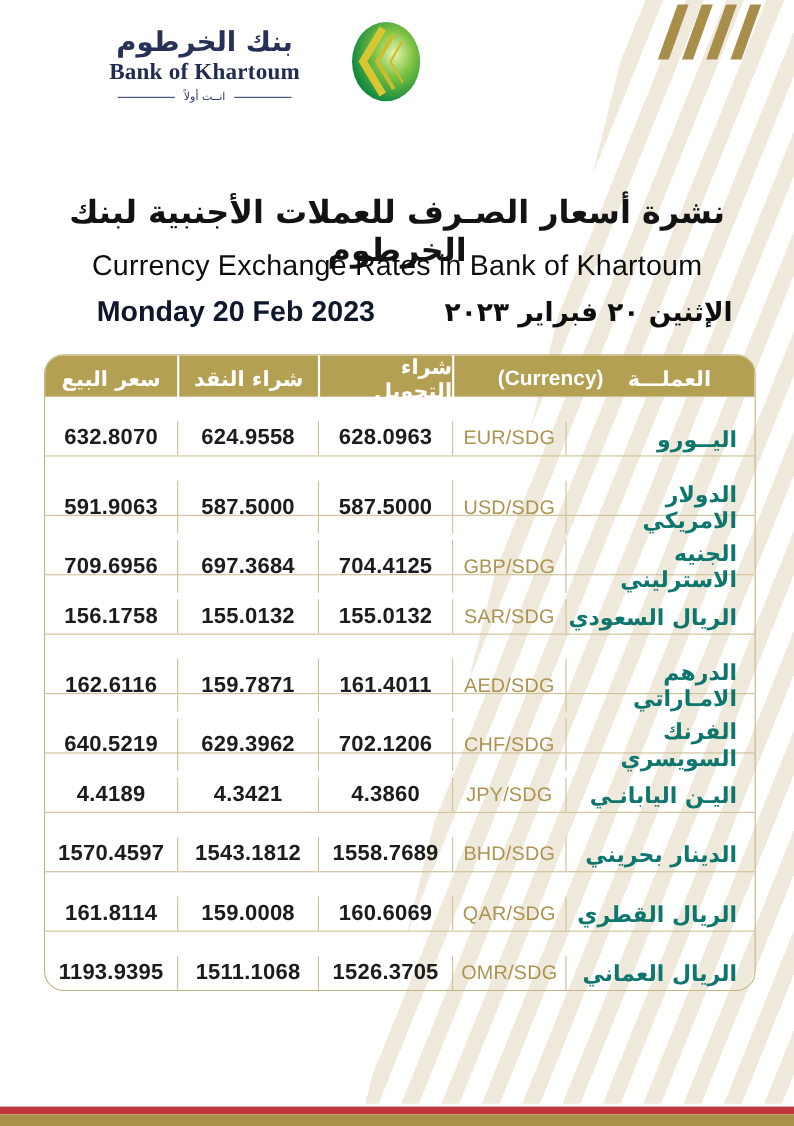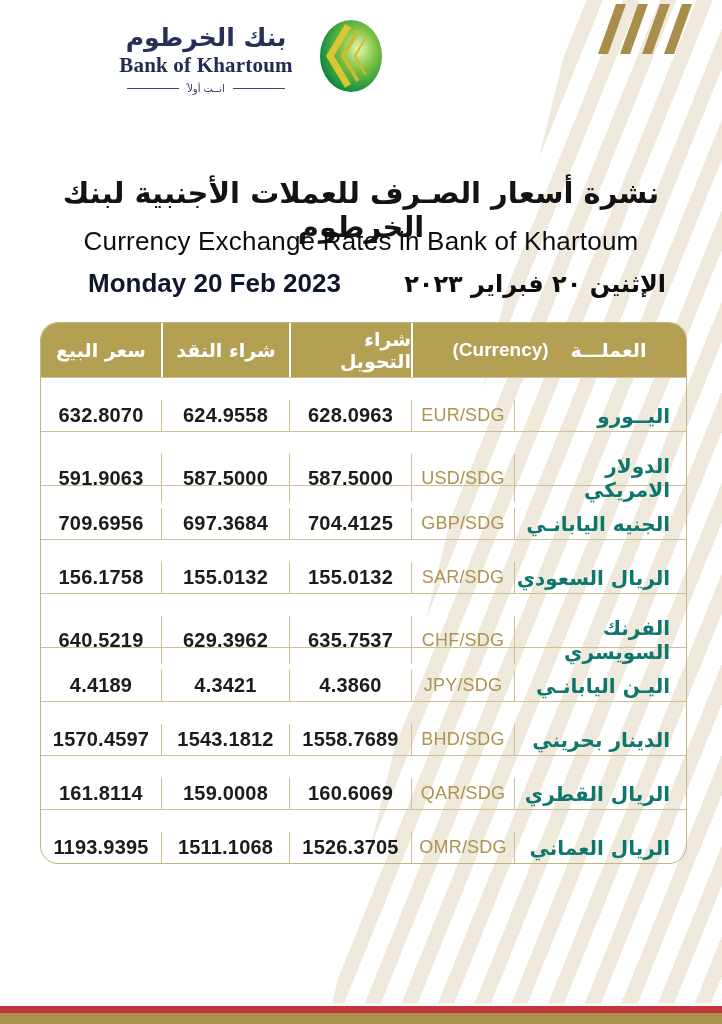--- a/index.html
+++ b/index.html
@@ -16,21 +16,21 @@
     background:repeating-linear-gradient(112deg,
       rgba(231,222,201,0.65) 0px, rgba(231,222,201,0.65) 15px,
       rgba(255,255,255,0) 15px, rgba(255,255,255,0) 34px);
     clip-path:polygon(80% 0%, 100% 0%, 100% 98%, 46% 98%);
   }
 
   
   .corner-stripes { position:absolute; left:596px; top:2px; }
 
   
-  .logo-wrap { position:absolute; left:92px; top:24px; width:228px; text-align:center; }
+  .logo-wrap { position:absolute; left:72px; top:24px; width:228px; text-align:center; }
   .logo-ar { font-family:"DejaVu Sans", sans-serif; direction:rtl; font-size:25px; font-weight:bold; color:#273158; line-height:1.1; }
   .logo-en { font-family:"Liberation Serif", serif; font-size:21px; font-weight:bold; color:#222c52; margin-top:1px; letter-spacing:0.2px; }
   .logo-slogan { display:flex; align-items:center; justify-content:center; gap:8px; margin-top:5px; }
   .logo-slogan .rule { height:1px; width:52px; background:#39466e; }
   .logo-slogan .slogan-text { font-family:"DejaVu Sans", sans-serif; direction:rtl; font-size:10px; color:#2e3a64; }
   .logo-mark { position:absolute; left:318px; top:18px; }
 
   
   .title-ar { position:absolute; top:176px; left:0; width:100%; text-align:center;
     font-family:"DejaVu Sans", sans-serif; direction:rtl;
@@ -39,21 +39,21 @@
     font-size:26px; font-weight:normal; color:#0d0d0d; letter-spacing:0.2px; }
   .date-row { position:absolute; top:268px; left:88px; right:56px;
     display:flex; justify-content:space-between; align-items:center; }
   .date-en { font-size:26px; font-weight:bold; color:#0f172a; }
   .date-ar { font-family:"DejaVu Sans", sans-serif; direction:rtl;
     font-size:24px; font-weight:bold; color:#0d0d0d; }
 
   
   .rates-table { position:absolute; left:40px; top:322px; width:645px;
     border:1.5px solid #c2b483; border-radius:18px; overflow:hidden; background:transparent; }
-  .thead { display:grid; grid-template-columns:120px 128px 122px 275px; height:54px; background:#b3a053; }
+  .thead { display:grid; grid-template-columns:120px 128px 122px 275px; height:37px; background:#b3a053; }
   .th { display:flex; align-items:center; justify-content:center;
     font-family:"DejaVu Sans", sans-serif; direction:rtl;
     color:#ffffff; font-size:19px; font-weight:bold; }
   .th + .th { border-left:2px solid #ffffff; }
   .th-currency { gap:22px; }
   .th-currency .cur-en { font-family:"Liberation Sans", sans-serif; direction:ltr; font-size:19px; }
   .tr { display:grid; grid-template-columns:120px 128px 122px 103px 172px; height:53px; border-top:1.5px solid #cdc096; }
   .td { display:flex; align-items:center; justify-content:center;margin-top:22px; }
   .td + .td { border-left:1.5px solid #cdc096; }
   .td.num { font-size:20px; font-weight:bold; color:#1c1c1c; letter-spacing:0.2px; }
@@ -133,33 +133,40 @@
         <div class="td num">587.5000</div>
         <div class="td num">587.5000</div>
         <div class="td code">USD/SDG</div>
         <div class="td name ar">الدولار الامريكي</div>
       </div>
       <div class="tr">
         <div class="td num">709.6956</div>
         <div class="td num">697.3684</div>
         <div class="td num">704.4125</div>
         <div class="td code">GBP/SDG</div>
-        <div class="td name ar">الجنيه اليابانـي</div>
+        <div class="td name ar">الجنيه الاسترليني</div>
       </div>
       <div class="tr">
         <div class="td num">156.1758</div>
         <div class="td num">155.0132</div>
         <div class="td num">155.0132</div>
         <div class="td code">SAR/SDG</div>
         <div class="td name ar">الريال السعودي</div>
       </div>
       <div class="tr">
+        <div class="td num">162.6116</div>
+        <div class="td num">159.7871</div>
+        <div class="td num">161.4011</div>
+        <div class="td code">AED/SDG</div>
+        <div class="td name ar">الدرهم الامـاراتي</div>
+      </div>
+      <div class="tr">
         <div class="td num">640.5219</div>
         <div class="td num">629.3962</div>
-        <div class="td num">635.7537</div>
+        <div class="td num">702.1206</div>
         <div class="td code">CHF/SDG</div>
         <div class="td name ar">الفرنك السويسري</div>
       </div>
       <div class="tr">
         <div class="td num">4.4189</div>
         <div class="td num">4.3421</div>
         <div class="td num">4.3860</div>
         <div class="td code">JPY/SDG</div>
         <div class="td name ar">اليـن اليابانـي</div>
       </div>

